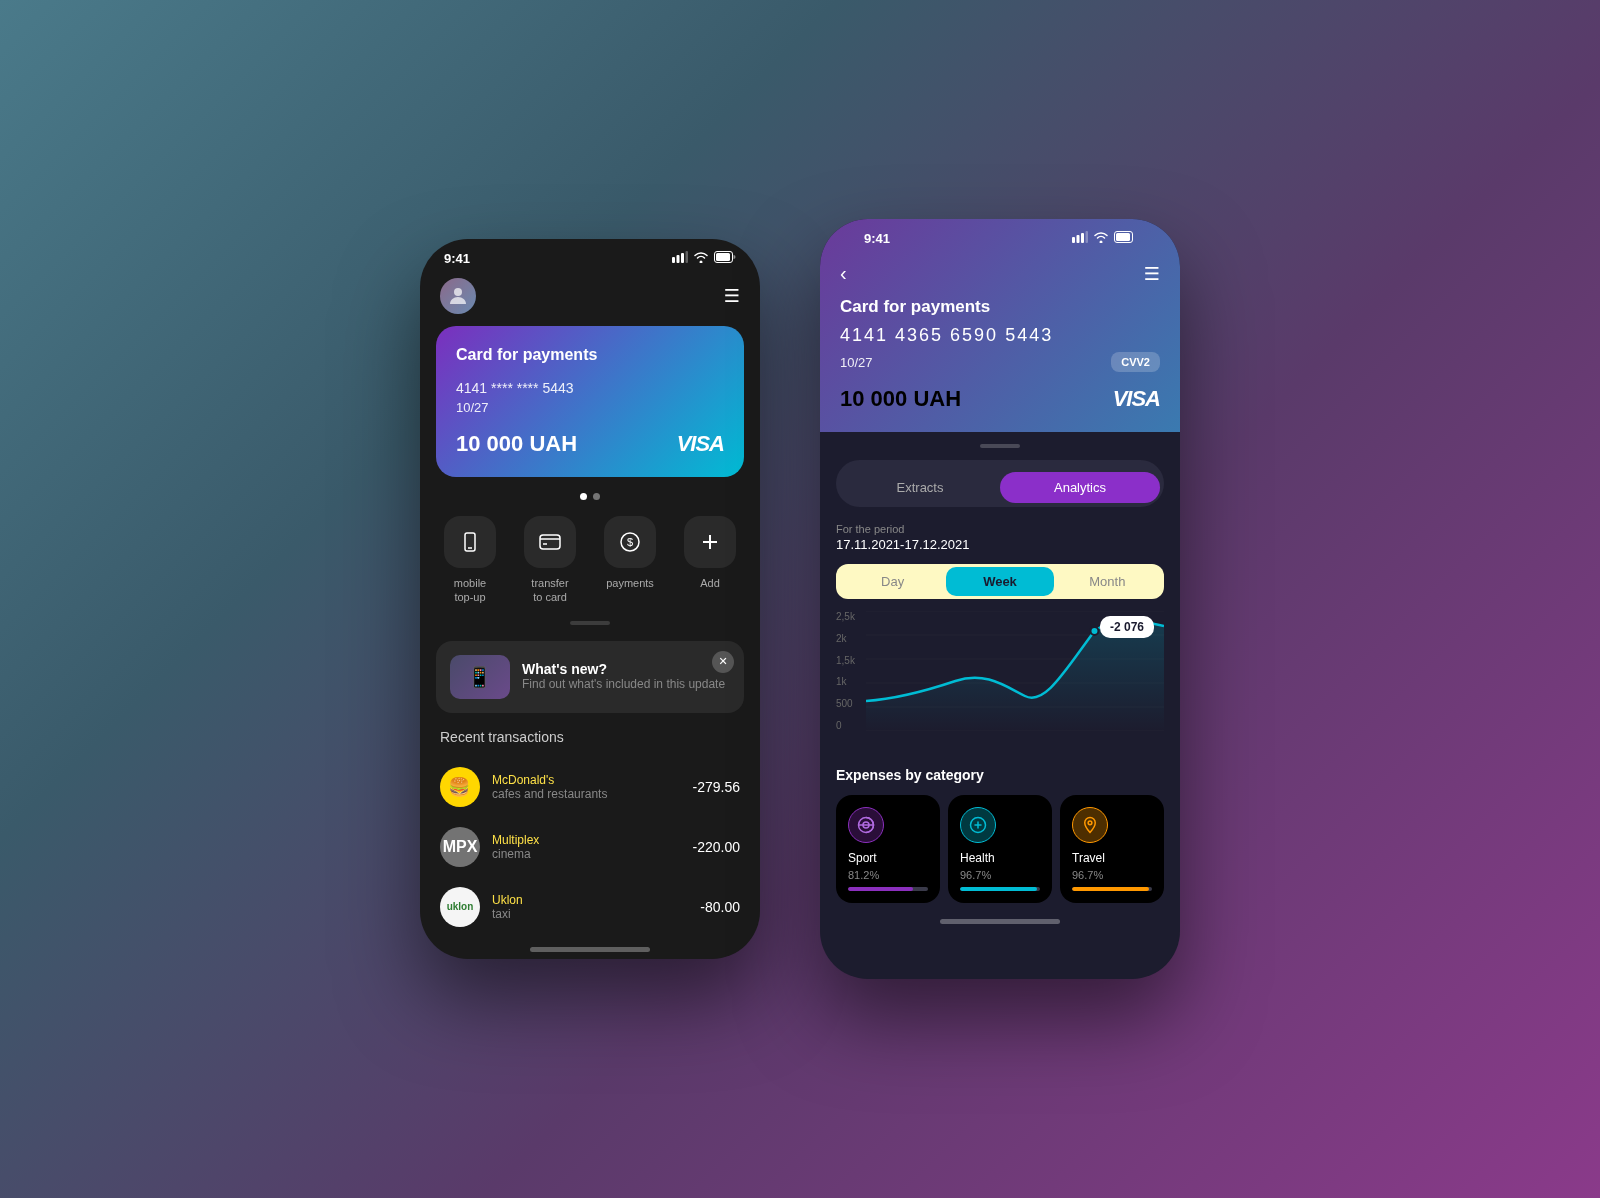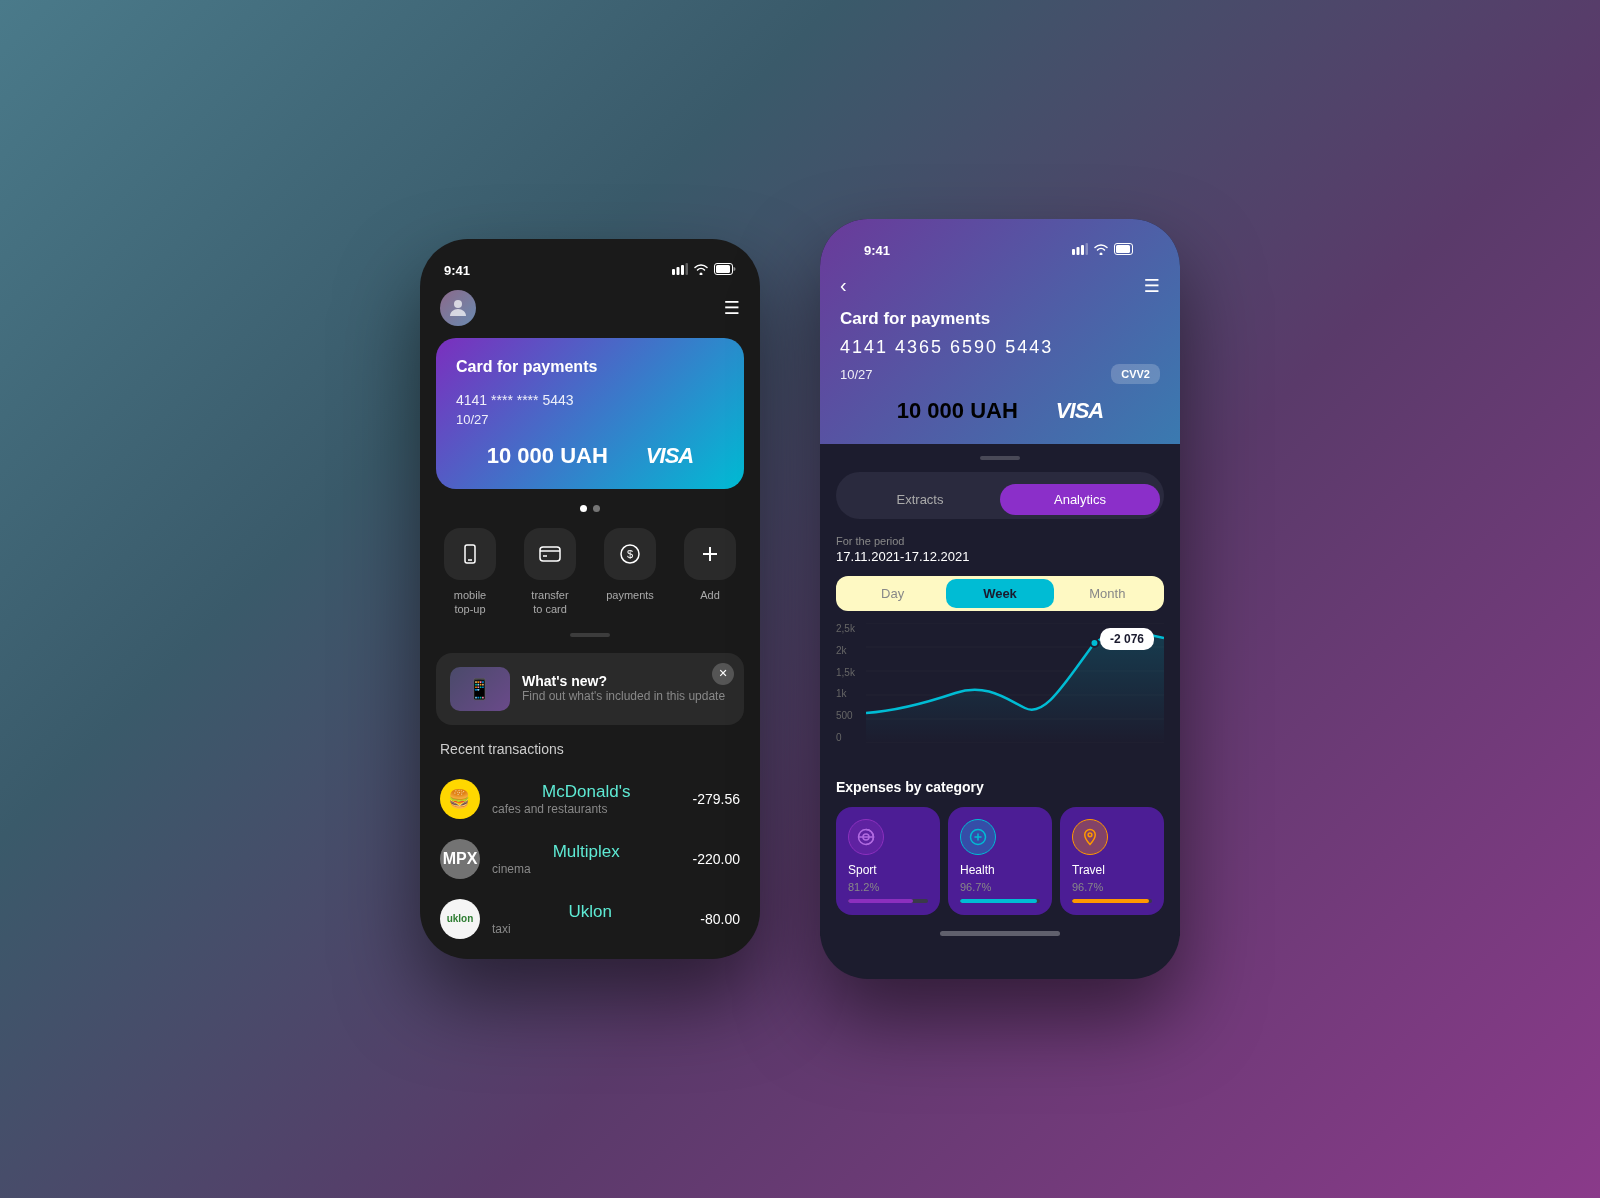--- a/index.html
+++ b/index.html
@@ -35,21 +35,21 @@
       width: 360px;
       height: 760px;
       background: #1c1c2e;
     }
 
     
     .status-bar {
       display: flex;
       justify-content: space-between;
       align-items: center;
-      padding: 24px 24px 8px;
+      padding: 12px 24px 8px;
       color: white;
       font-size: 13px;
       font-weight: 600;
     }
     .status-bar-right {
       display: flex;
       align-items: center;
       gap: 6px;
     }
 
@@ -97,21 +97,21 @@
       margin-bottom: 4px;
       opacity: 0.9;
     }
     .card-expiry {
       font-size: 13px;
       margin-bottom: 16px;
       opacity: 0.9;
     }
     .card-bottom {
       display: flex;
-      justify-content: center;
+      justify-content: space-between;
       align-items: center;
       gap: 38px;
     }
     .card-balance {
       font-size: 22px;
       font-weight: 700;
     }
     .visa-logo {
       font-size: 22px;
       font-weight: 900;
@@ -246,21 +246,21 @@
       display: flex;
       align-items: center;
       justify-content: center;
       font-size: 18px;
       flex-shrink: 0;
     }
     .tx-mcd { background: #FFD700; color: #D40000; }
     .tx-mplex { background: #E53935; color: white; }
     .tx-uklon { background: #f5f5f5; color: #333; }
     .tx-info { flex: 1; }
-    .tx-name { color: #5eead4; font-size: 17px; font-weight: 500; text-align: center; }
+    .tx-name { color: #fde047; font-size: 12px; font-weight: 500; }
     .tx-cat { color: #888; font-size: 12px; }
     .tx-amount { color: white; font-size: 14px; font-weight: 500; }
 
     
     .home-indicator {
       width: 120px;
       height: 5px;
       background: rgba(255,255,255,0.3);
       border-radius: 3px;
       margin: 10px auto 8px;
@@ -432,21 +432,21 @@
       font-size: 14px;
       font-weight: 600;
       margin-bottom: 12px;
     }
     .expense-cards {
       display: flex;
       gap: 8px;
     }
     .expense-card {
       flex: 1;
-      background: #4c1d95;
+      background: #000000;
       border-radius: 16px;
       padding: 12px;
     }
     .expense-icon {
       width: 36px;
       height: 36px;
       border-radius: 50%;
       display: flex;
       align-items: center;
       justify-content: center;

